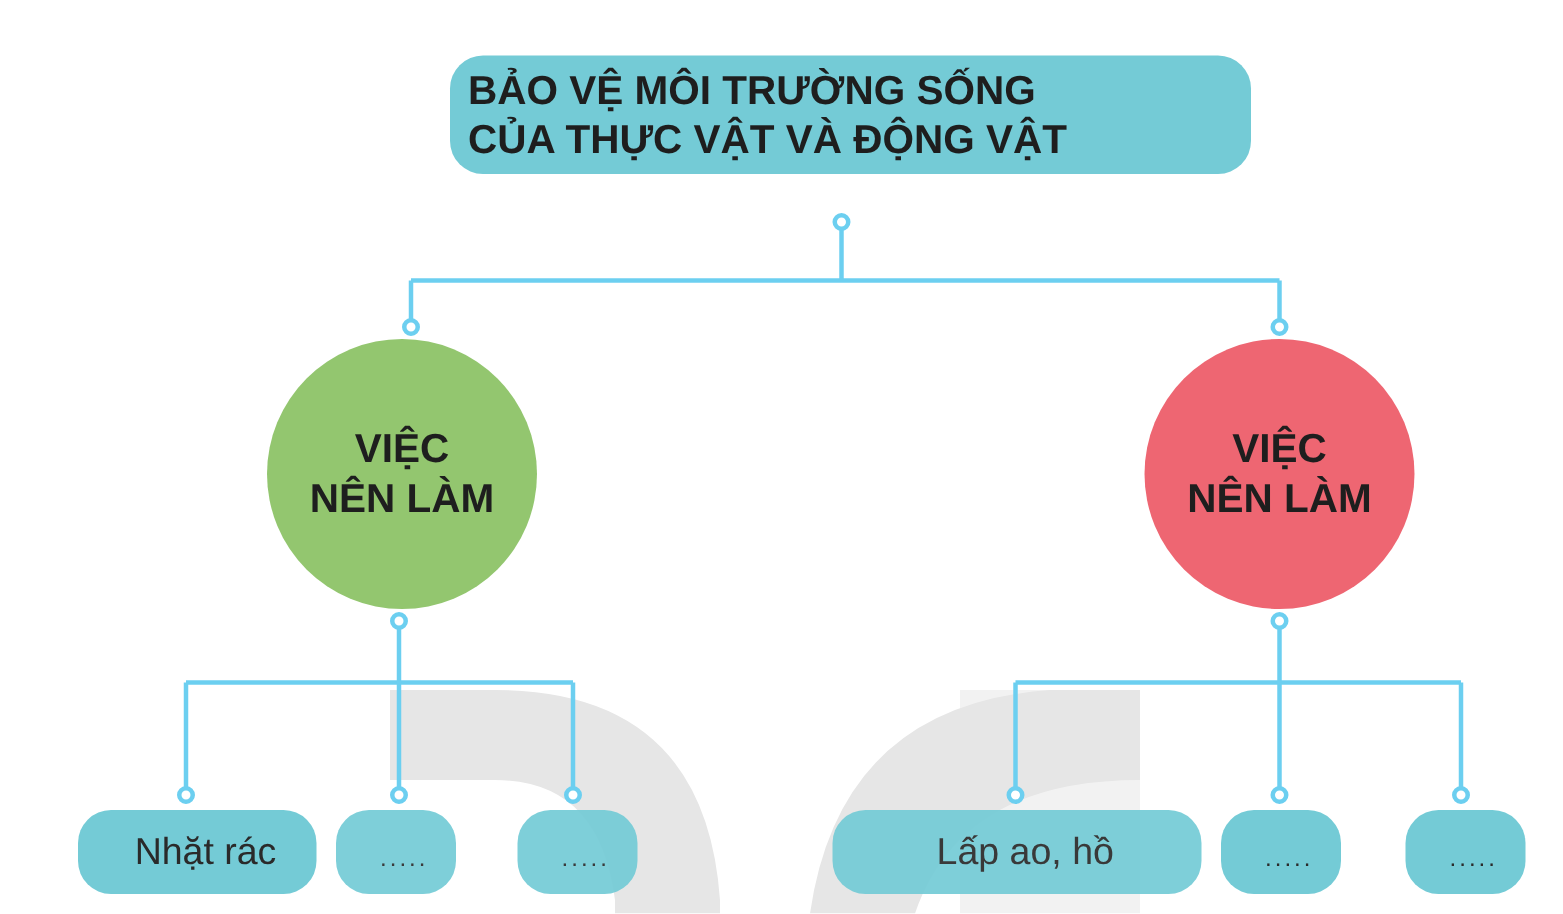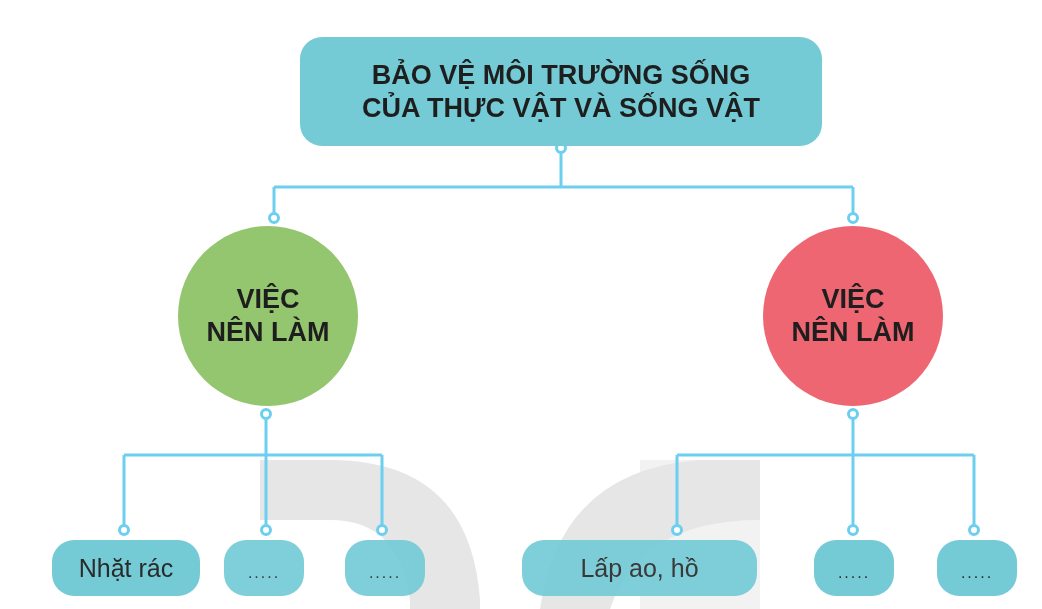--- a/index.html
+++ b/index.html
@@ -1,30 +1,30 @@
 <!DOCTYPE html>
 <html><head>
 <meta charset="utf-8">
 <style>
   html, body { margin:0; padding:0; background:#ffffff; }
   body { width:1042px; height:609px; position:relative; overflow:hidden;
          font-family:"Liberation Sans", sans-serif; }
   .wm { position:absolute; left:0; top:0; width:1042px; height:609px; pointer-events:none; }
   .conn { position:absolute; left:0; top:0; width:1042px; height:609px; }
-  .title-box { position:absolute; left:300px; top:37px; width:522px; height:109px;
+  .title-box { position:absolute; left:300px; top:37px; width:522px; height:79px;
                background:#74cbd6; border-radius:22px;
-               display:flex; flex-direction:column; align-items:center; justify-content:center;
-               font-weight:bold; font-size:27px; line-height:33px; color:#1e1e1e; text-align:center; }
+               display:flex; flex-direction:column; align-items:flex-start; justify-content:center;
+               font-weight:bold; font-size:27px; line-height:33px; color:#1e1e1e; text-align:center;padding-left:12px; }
   .circle { position:absolute; width:180px; height:180px; border-radius:50%;
             display:flex; flex-direction:column; align-items:center; justify-content:center;
             font-weight:bold; color:#1e1e1e; font-size:27px; line-height:33px; text-align:center; }
   .circle.good { left:178px; top:226px; background:#93c66f; }
   .circle.bad  { left:763px; top:226px; background:#ee6672; }
   .leaf { position:absolute; top:540px; height:56px; border-radius:22px; background:#74cbd6;
-          display:flex; align-items:center; justify-content:center; color:#2a2a2a; font-size:25px; }
+          display:flex; align-items:center; justify-content:center; color:#2a2a2a; font-size:25px;padding-left:11px; }
   .leaf.dots { font-size:16px; letter-spacing:2px; padding-top:10px; box-sizing:border-box; }
 </style>
 </head>
 <body>
 
 <svg class="wm" viewBox="0 0 1042 609">
   <path d="M260 460 L330 460 Q470 460 480 600 L480 609 L410 609 L410 600 Q400 520 330 520 L260 520 Z" fill="#e6e6e6"></path>
   <path d="M540 609 Q560 470 700 460 L760 460 L760 520 Q640 520 610 609 Z" fill="#e6e6e6"></path>
   <rect x="640" y="460" width="120" height="149" fill="#e6e6e6" opacity="0.5"></rect>
 </svg>
@@ -58,32 +58,32 @@
     <circle cx="266" cy="530" r="4.5"></circle>
     <circle cx="382" cy="530" r="4.5"></circle>
     <circle cx="677" cy="530" r="4.5"></circle>
     <circle cx="853" cy="530" r="4.5"></circle>
     <circle cx="974" cy="530" r="4.5"></circle>
   </g>
 </svg>
 
 <div class="title-box">
   <span>BẢO VỆ MÔI TRƯỜNG SỐNG</span>
-  <span>CỦA THỰC VẬT VÀ SỐNG VẬT</span>
+  <span>CỦA THỰC VẬT VÀ ĐỘNG VẬT</span>
 </div>
 
 <div class="circle good">
   <span>VIỆC</span>
   <span>NÊN LÀM</span>
 </div>
 
 <div class="circle bad">
   <span>VIỆC</span>
   <span>NÊN LÀM</span>
 </div>
 
 <div class="leaf" style="left:52px;width:148px;">Nhặt rác</div>
 <div class="leaf dots" style="left:224px;width:80px;opacity:0.92;">.....</div>
 <div class="leaf dots" style="left:345px;width:80px;opacity:0.92;">.....</div>
 
-<div class="leaf" style="left:522px;width:235px;opacity:0.92;">Lấp ao, hồ</div>
+<div class="leaf" style="left:555px;width:235px;opacity:0.92;">Lấp ao, hồ</div>
 <div class="leaf dots" style="left:814px;width:80px;">.....</div>
 <div class="leaf dots" style="left:937px;width:80px;">.....</div>
 
 </body></html>

